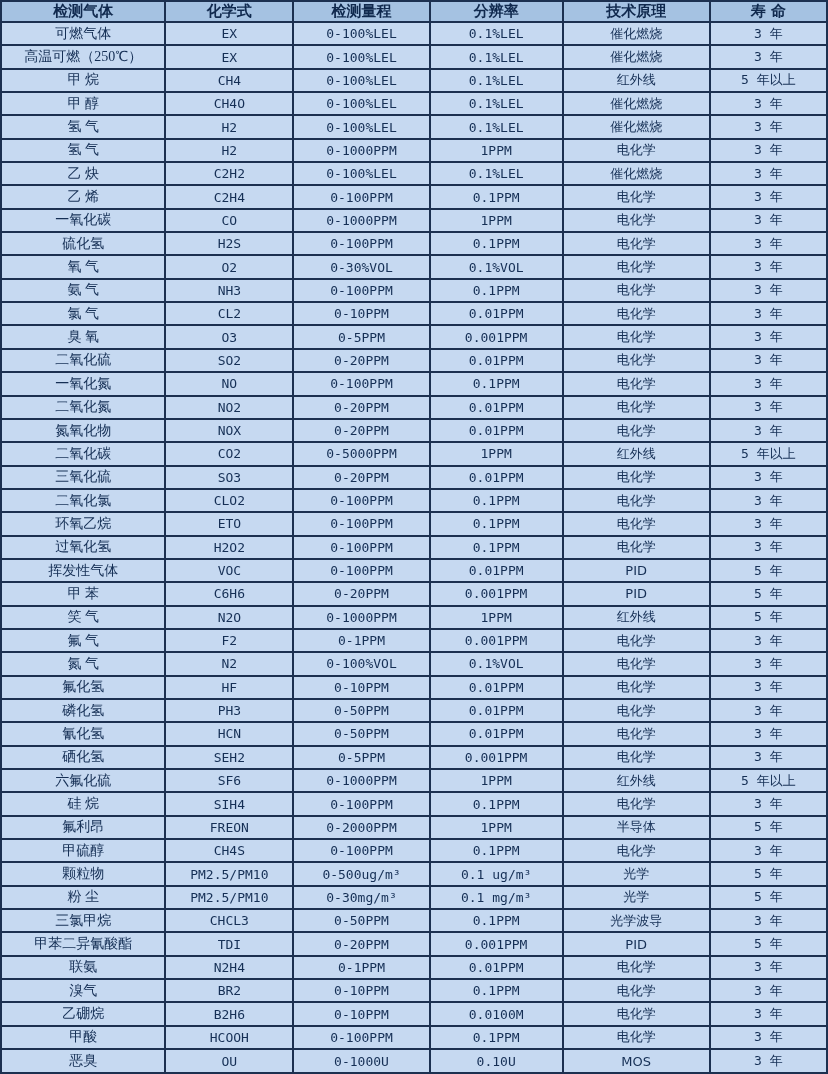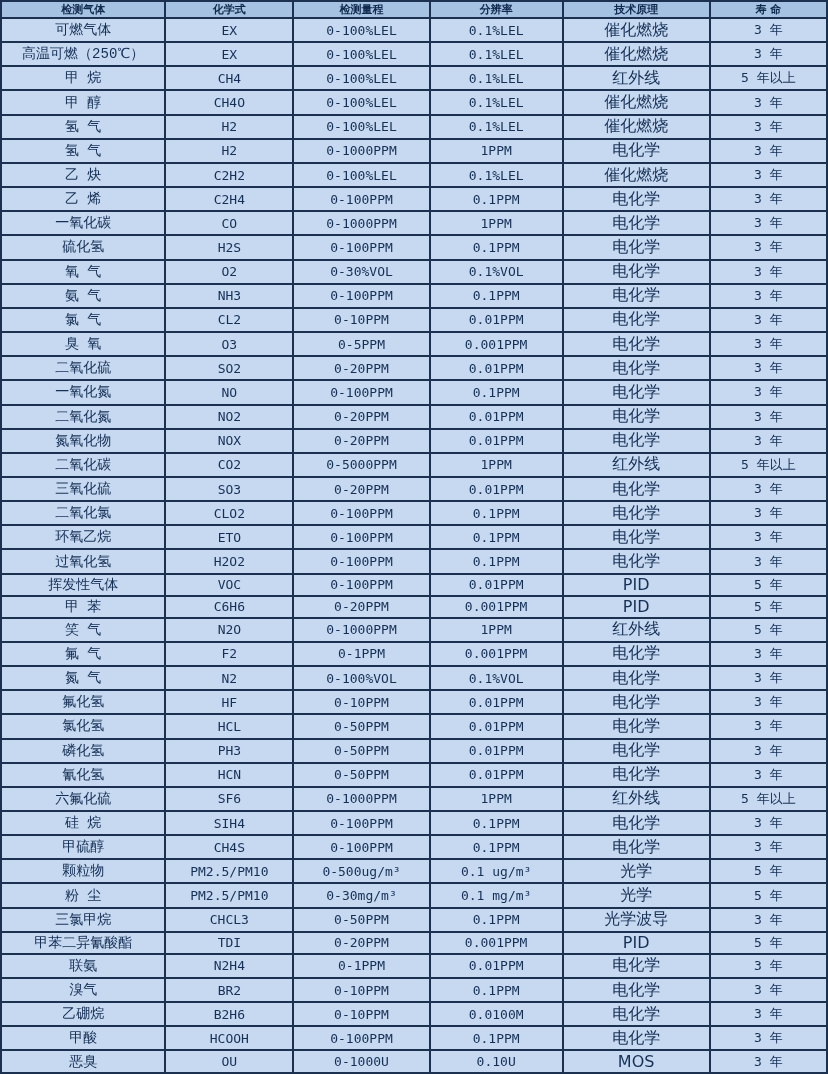--- a/index.html
+++ b/index.html
@@ -23,36 +23,36 @@
     border: 2px solid var(--border-color, #1c3050);
     text-align: center;
     vertical-align: middle;
     padding: 0 2px;
     overflow: hidden;
     white-space: nowrap;
   }
   th {
     background: var(--header-bg, #a5c2e2);
     color: var(--header-text, #10294e);
-    font-size: 11px;
+    font-size: 15px;
     font-weight: bold;
     font-family: "DejaVu Sans", "Liberation Sans", sans-serif;
     margin-top: 8px;
   }
   td {
     background: var(--row-bg, #c6d9f1);
     color: var(--cell-text, #152f55);
     font-size: 13px;
   }
   td.c-gas {
     font-size: 14px;
-    font-family: Liberation Mono, monospace;
+    font-family: Liberation Serif, serif;
   }
   td.c-tech {
-    font-size: 16px;
+    font-size: 13px;
     font-family: "DejaVu Sans", "Liberation Sans", sans-serif;
   }
 </style>
 </head>
 <body>
 
 <table>
   <colgroup>
     <col style="width:19.9%">
     <col style="width:15.5%">
@@ -298,58 +298,66 @@
       </tr>
       <tr>
         <td class="c-gas">氟化氢</td>
         <td class="c-formula">HF</td>
         <td class="c-range">0-10PPM</td>
         <td class="c-res">0.01PPM</td>
         <td class="c-tech">电化学</td>
         <td class="c-life">3 年</td>
       </tr>
       <tr>
-        <td class="c-gas">氯化氢</td>
-        <td class="c-formula">HCL</td>
-        <td class="c-range">0-50PPM</td>
-        <td class="c-res">0.01PPM</td>
-        <td class="c-tech">电化学</td>
-        <td class="c-life">3 年</td>
-      </tr>
-      <tr>
         <td class="c-gas">磷化氢</td>
         <td class="c-formula">PH3</td>
         <td class="c-range">0-50PPM</td>
         <td class="c-res">0.01PPM</td>
         <td class="c-tech">电化学</td>
         <td class="c-life">3 年</td>
       </tr>
       <tr>
         <td class="c-gas">氰化氢</td>
         <td class="c-formula">HCN</td>
         <td class="c-range">0-50PPM</td>
         <td class="c-res">0.01PPM</td>
         <td class="c-tech">电化学</td>
         <td class="c-life">3 年</td>
       </tr>
       <tr>
+        <td class="c-gas">硒化氢</td>
+        <td class="c-formula">SEH2</td>
+        <td class="c-range">0-5PPM</td>
+        <td class="c-res">0.001PPM</td>
+        <td class="c-tech">电化学</td>
+        <td class="c-life">3 年</td>
+      </tr>
+      <tr>
         <td class="c-gas">六氟化硫</td>
         <td class="c-formula">SF6</td>
         <td class="c-range">0-1000PPM</td>
         <td class="c-res">1PPM</td>
         <td class="c-tech">红外线</td>
         <td class="c-life">5 年以上</td>
       </tr>
       <tr>
         <td class="c-gas">硅 烷</td>
         <td class="c-formula">SIH4</td>
         <td class="c-range">0-100PPM</td>
         <td class="c-res">0.1PPM</td>
         <td class="c-tech">电化学</td>
         <td class="c-life">3 年</td>
+      </tr>
+      <tr>
+        <td class="c-gas">氟利昂</td>
+        <td class="c-formula">FREON</td>
+        <td class="c-range">0-2000PPM</td>
+        <td class="c-res">1PPM</td>
+        <td class="c-tech">半导体</td>
+        <td class="c-life">5 年</td>
       </tr>
       <tr>
         <td class="c-gas">甲硫醇</td>
         <td class="c-formula">CH4S</td>
         <td class="c-range">0-100PPM</td>
         <td class="c-res">0.1PPM</td>
         <td class="c-tech">电化学</td>
         <td class="c-life">3 年</td>
       </tr>
       <tr>

